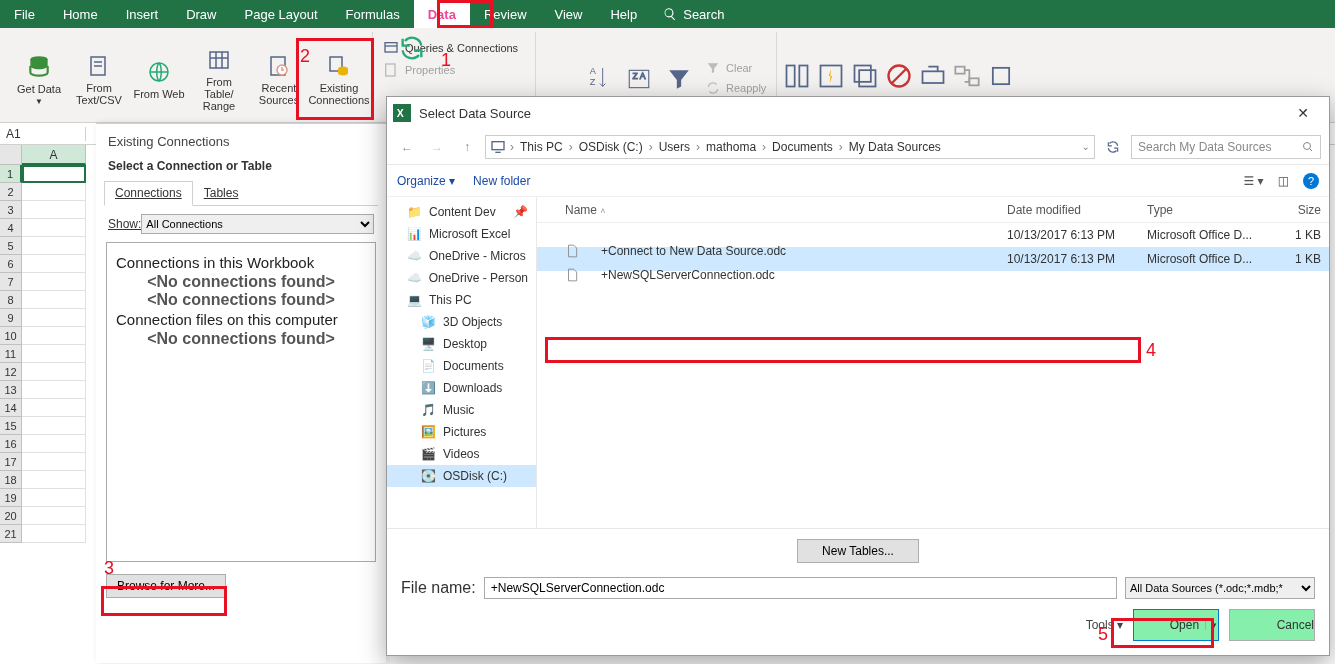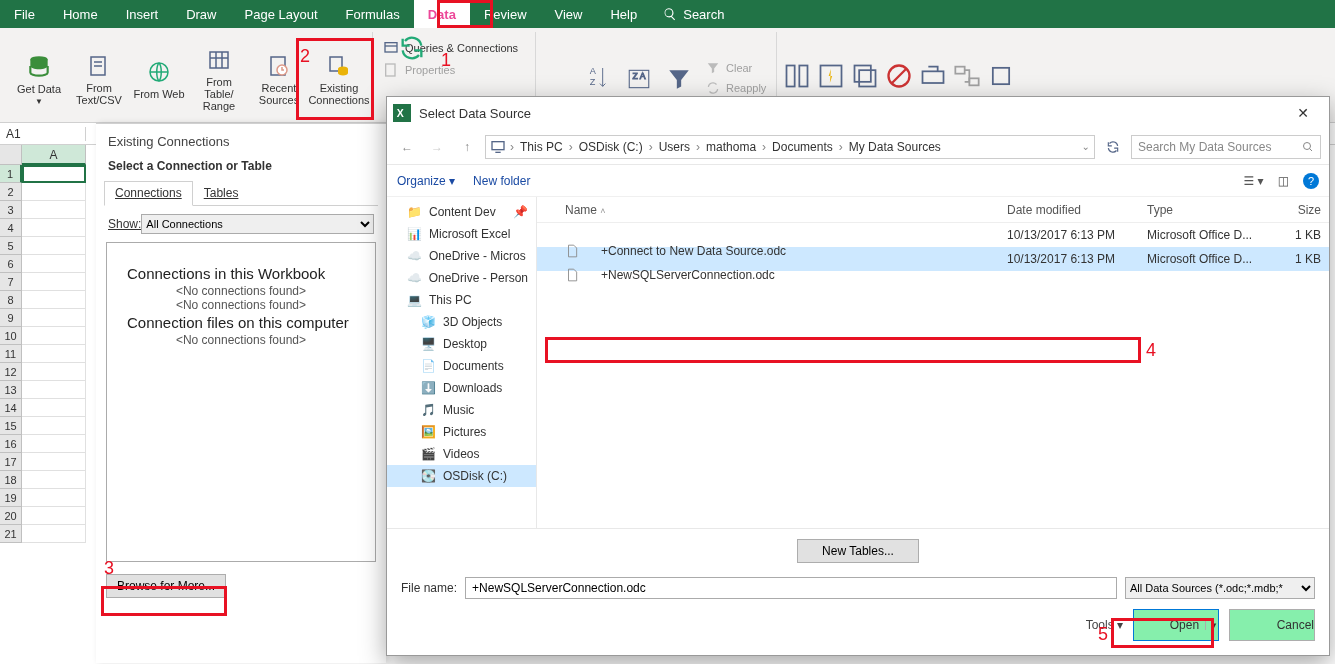--- a/index.html
+++ b/index.html
@@ -36,23 +36,23 @@
 
 
 .existing-pane { position: absolute; left: 96px; top: 123px; width: 290px; height: 540px; background: #fff; border-top: 1px solid #d0d0d0; box-shadow: 2px 0 6px rgba(0,0,0,.12); }
 .pane-title { padding: 10px 12px; color: #444; font-size: 13px; }
 .pane-sub { padding: 0 12px 8px 12px; font-weight: 600; font-size: 12px; }
 .pane-tabs { display: flex; border-bottom: 1px solid #d0d0d0; margin: 0 8px; }
 .pane-tab { padding: 4px 10px; font-size: 12px; border: 1px solid transparent; cursor: pointer; }
 .pane-tab.active { border: 1px solid #d0d0d0; border-bottom: 1px solid #fff; background: #fff; margin-bottom: -1px; }
 .show-row { display: flex; align-items: center; gap: 0; padding: 8px 12px; }
 .show-row select { flex: 1; font-size: 11px; border: 1px solid #ababab; height: 20px; }
-.conn-list { border: 1px solid #ababab; margin: 0 10px; height: 320px; padding: 20px; overflow: auto; }
+.conn-list { border: 1px solid #ababab; margin: 0 10px; height: 320px; padding: 9px; overflow: auto; }
 .conn-heading { font-size: 15px; color: #222; padding: 2px 0; }
-.conn-empty { text-align: center; font-size: 12px; color: #555; font-weight: 400; }
+.conn-empty { text-align: center; font-size: 16px; color: #555; font-weight: 700; }
 .browse-btn { display: inline-block; margin: 12px 0 0 10px; border: 1px solid #adadad; background: #e1e1e1; padding: 4px 10px; font-size: 12px; cursor: pointer; }
 
 
 .dialog { position: absolute; left: 386px; top: 96px; width: 944px; height: 560px; background: #fff; border: 1px solid #999; box-shadow: 0 8px 24px rgba(0,0,0,.35); display: flex; flex-direction: column; }
 .dlg-titlebar { display: flex; align-items: center; height: 32px; padding: 0 6px; }
 .dlg-titlebar .excel-icon { width: 18px; height: 18px; margin-right: 8px; }
 .dlg-title { flex: 1; font-size: 13px; }
 .dlg-close { width: 40px; text-align: center; font-size: 14px; cursor: pointer; }
 .dlg-nav { display: flex; align-items: center; height: 36px; padding: 0 8px; gap: 6px; border-bottom: 1px solid #e8e8e8; }
 .nav-arrow { width: 24px; height: 24px; display: flex; align-items: center; justify-content: center; color: #888; cursor: pointer; }
@@ -76,21 +76,21 @@
 .col-date { width: 140px; }
 .col-type { width: 130px; }
 .col-size { width: 60px; text-align: right; }
 .file-row { display: flex; align-items: center; height: 24px; font-size: 12px; cursor: pointer; }
 .file-row > div { padding: 0 8px; }
 .file-row .fname { flex: 1; display: flex; align-items: center; gap: 22px; margin-top: 32px; }
 .file-row.sel { background: #cde8ff; }
 .dlg-footer { border-top: 1px solid #e8e8e8; padding: 10px 14px 14px 14px; }
 .new-src-btn { display: block; margin: 0 auto 14px auto; border: 1px solid #adadad; background: #e1e1e1; padding: 4px 24px; font-size: 12px; cursor: pointer; }
 .file-name-row { display: flex; align-items: center; gap: 8px; margin-bottom: 10px; }
-.file-name-row label { font-size: 12px; }
+.file-name-row label { font-size: 16px; }
 .file-name-row input { flex: 1; border: 1px solid #ababab; height: 22px; padding: 0 6px; font-size: 12px; }
 .filter-sel { width: 190px; height: 22px; font-size: 11px; border: 1px solid #ababab; }
 .dlg-action-row { display: flex; justify-content: flex-end; align-items: center; gap: 10px; }
 .tools-label { color: #444; font-size: 12px; }
 .dlg-btn { border: 1px solid #adadad; background: #86efac; width: 86px; height: 32px; font-size: 12px; cursor: pointer; display: flex; align-items: center; justify-content: flex-end; }
 .dlg-btn.primary { border: 1px solid #0078d7; }
 
 </style>
 </head>
 <body>

